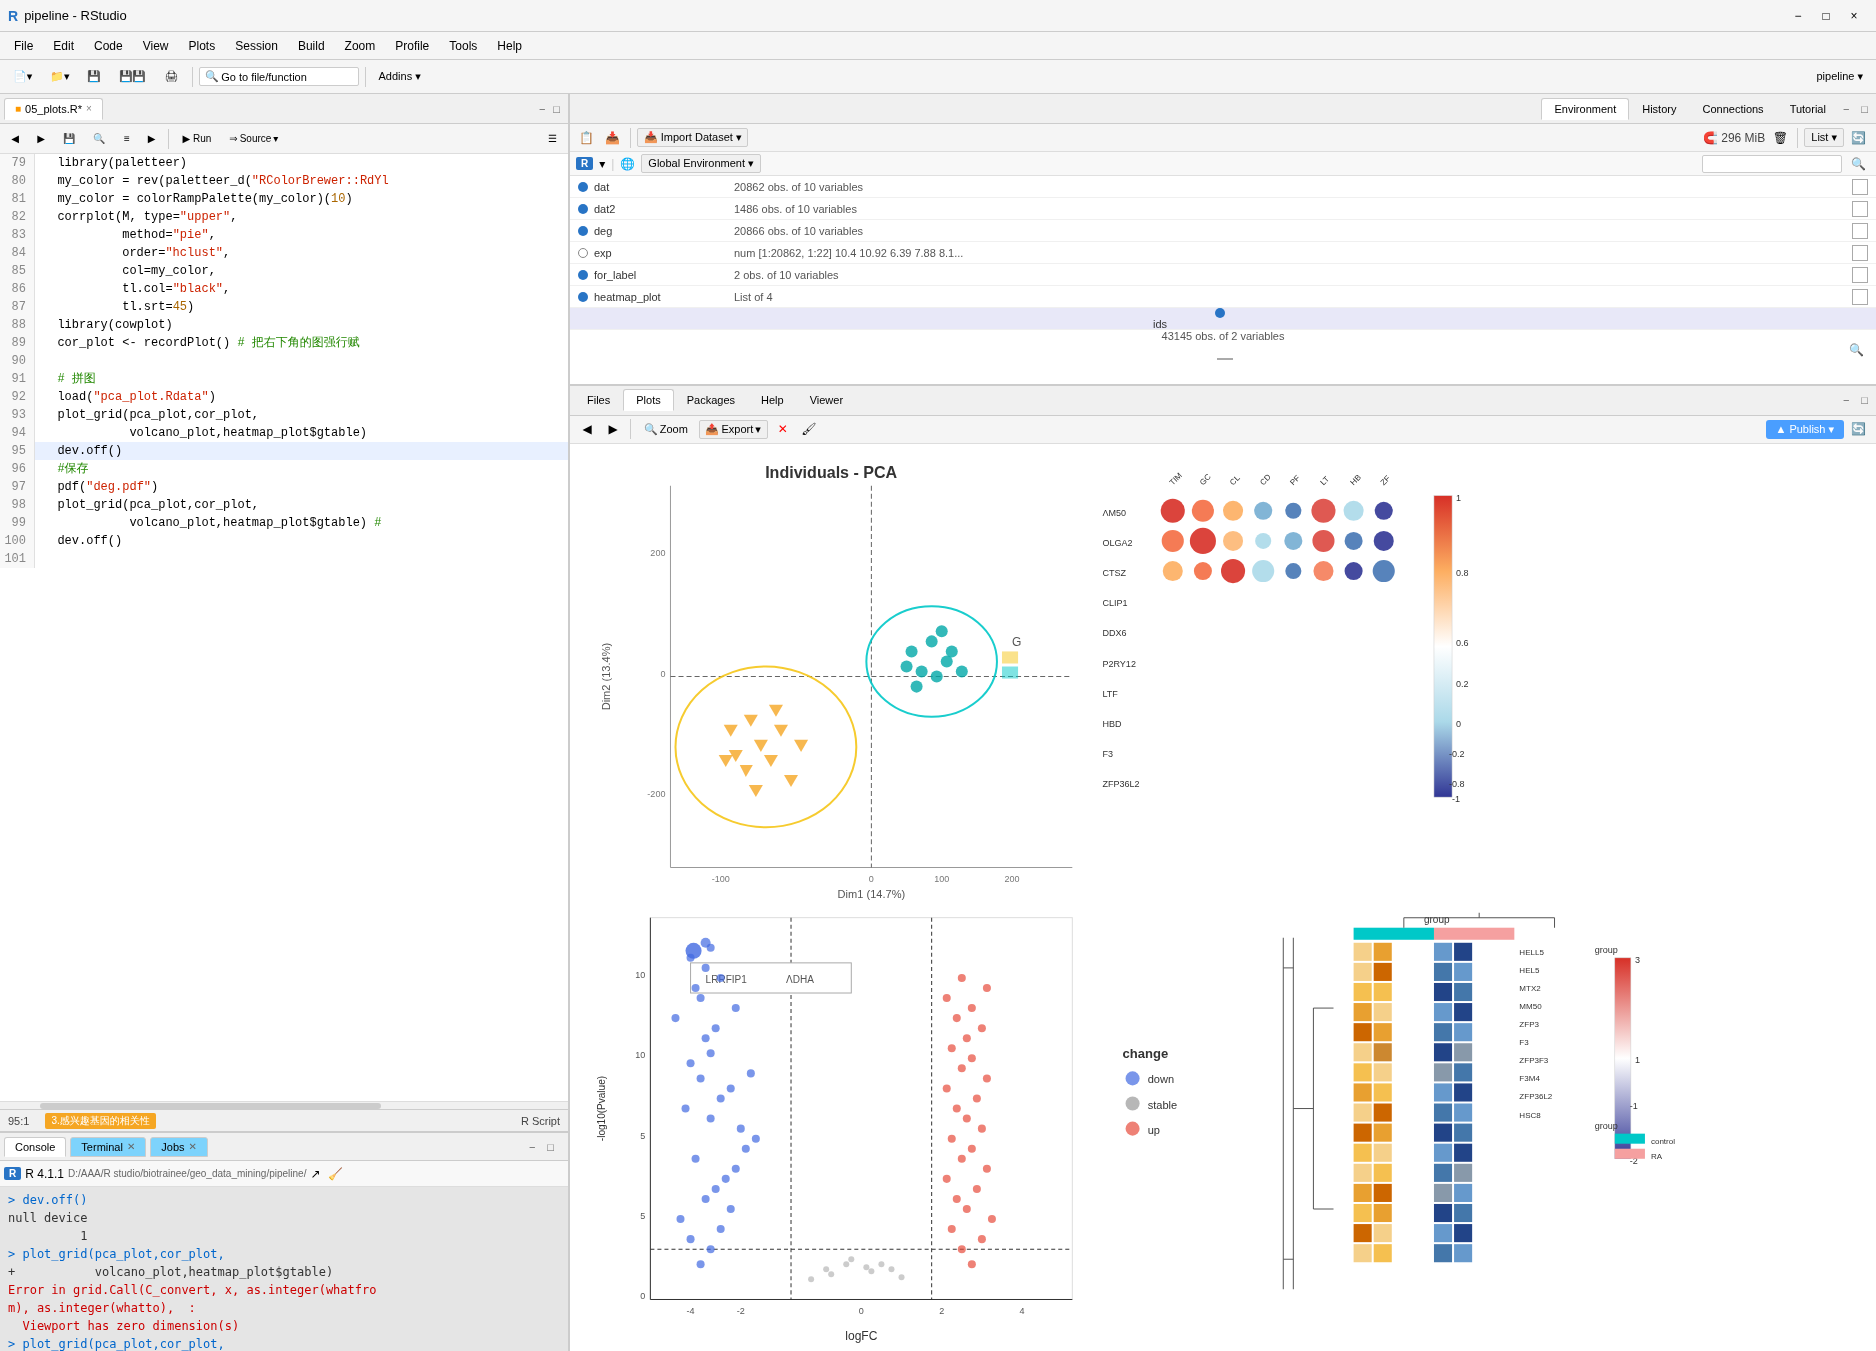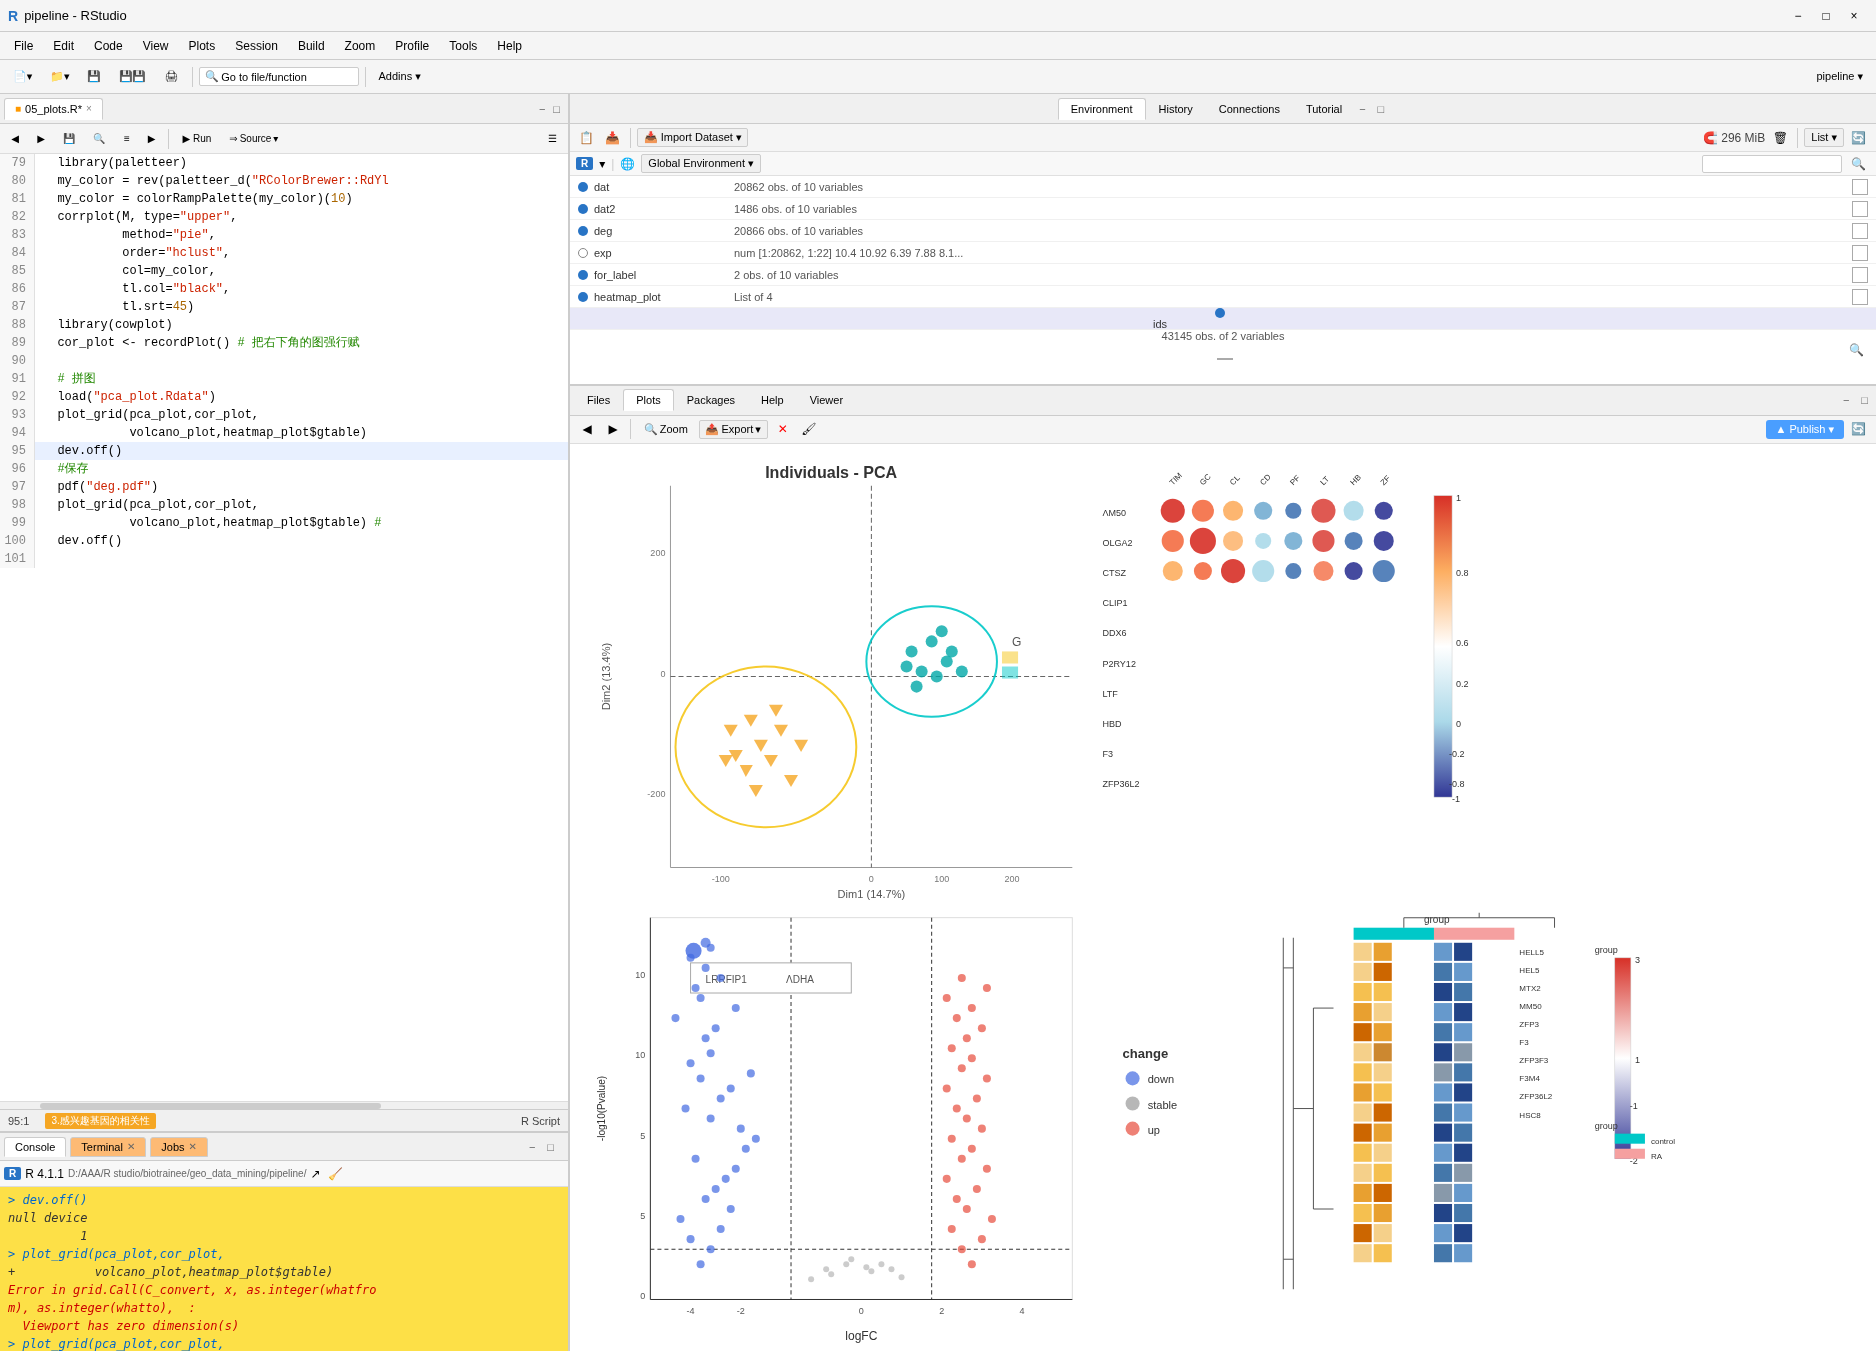--- a/index.html
+++ b/index.html
@@ -164,44 +164,43 @@
       border-bottom: 1px solid #ccc;
       padding: 0 4px;
       gap: 0;
       justify-content: space-between;
     }
     #console-tabs-left { display: flex; align-items: center; gap: 4px; }
     #console-header-right { display: flex; align-items: center; gap: 4px; padding-right: 6px; }
     .console-tab {
       padding: 3px 10px;
       border: 1px solid #ccc;
-      background: #fdba74;
+      background: #7dd3fc;
       cursor: pointer;
       font-size: 11px;
       border-radius: 3px 3px 0 0;
       display: flex; align-items: center; gap: 4px;
     }
     .console-tab.active { background: #fff; border-bottom-color: #fff; }
     #console-toolbar {
       height: 26px;
       background: #f8f8f8;
       display: flex;
       align-items: center;
       gap: 4px;
       padding: 0 4px;
       border-bottom: 1px solid #ddd;
     }
     #console-content {
       flex: 1;
-      background: #fde047;
+      background: #e5e5e5;
       font-family: 'Consolas', monospace;
       font-size: 12px;
       padding: 4px 8px;
       overflow: auto;
-      font-style: italic;
     }
     .console-line { line-height: 18px; }
     .console-prompt { color: #0066cc; }
     .console-error { color: #cc0000; }
     .console-output { color: #333; }
 
     
     #right-panel {
       flex: 1;
       display: flex;
@@ -216,21 +215,21 @@
       display: flex;
       flex-direction: column;
     }
     #env-tabs {
       height: 30px;
       background: #f0f0f0;
       display: flex;
       align-items: center;
       border-bottom: 1px solid #ccc;
       padding: 0 4px;
-      justify-content: center;
+      justify-content: flex-end;
     }
     #env-tabs-left { display: flex; align-items: center; gap: 0; }
     #env-tabs-right { display: flex; align-items: center; gap: 4px; }
     .env-tab {
       padding: 4px 12px;
       border: 1px solid transparent;
       background: transparent;
       cursor: pointer;
       font-size: 11px;
       border-radius: 3px 3px 0 0;

